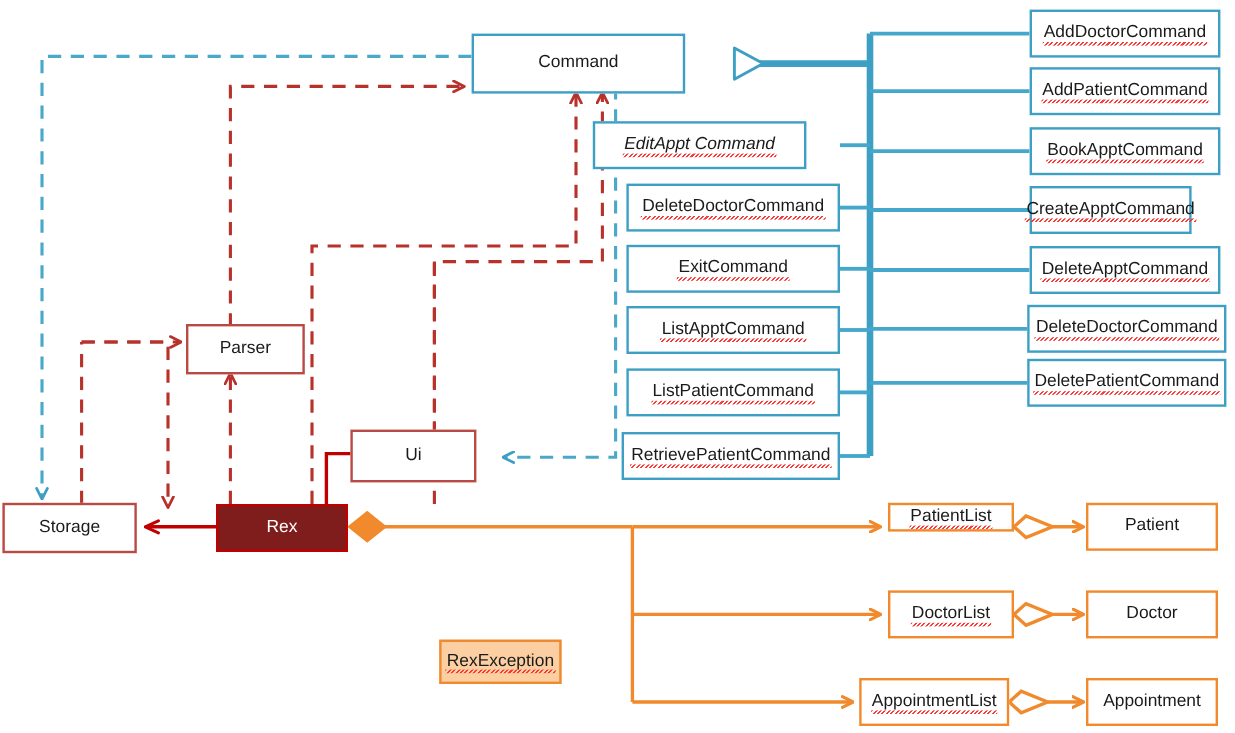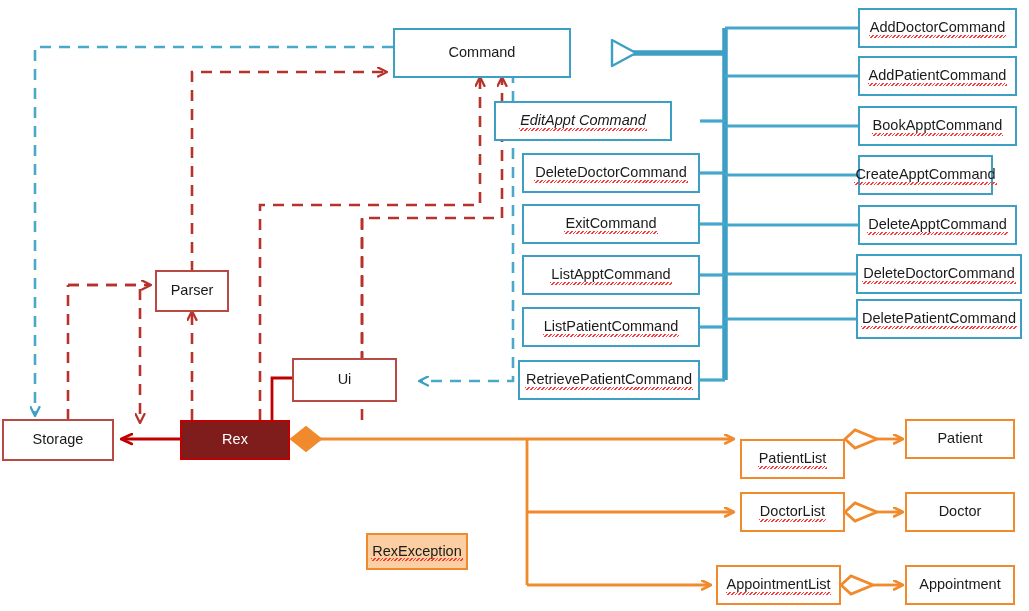--- a/index.html
+++ b/index.html
@@ -151,38 +151,38 @@
   <div class="node blue sp" style="left:858px;top:205px;width:159px;height:40px;">
     <span>DeleteApptCommand</span>
   </div>
   <div class="node blue sp" style="left:856px;top:254px;width:166px;height:40px;">
     <span>DeleteDoctorCommand</span>
   </div>
   <div class="node blue sp" style="left:856px;top:299px;width:166px;height:40px;">
     <span>DeletePatientCommand</span>
   </div>
 
-  <div class="node red" style="left:155px;top:270px;width:74px;height:42px;">
+  <div class="node red" style="left:155px;top:270px;width:99px;height:42px;">
     <span>Parser</span>
   </div>
   <div class="node red" style="left:292px;top:358px;width:105px;height:44px;">
     <span>Ui</span>
   </div>
   <div class="node red" style="left:2px;top:419px;width:112px;height:42px;">
     <span>Storage</span>
   </div>
   <div class="node rex" style="left:180px;top:420px;width:110px;height:40px;">
     <span>Rex</span>
   </div>
 
   <div class="node orangefill sp" style="left:366px;top:533px;width:102px;height:37px;align-items:center;">
     <span>RexException</span>
   </div>
 
-  <div class="node orange sp" style="left:740px;top:439px;width:105px;height:40px;">
+  <div class="node orange sp" style="left:740px;top:419px;width:105px;height:24px;">
     <span>PatientList</span>
   </div>
   <div class="node orange sp" style="left:740px;top:492px;width:105px;height:40px;">
     <span>DoctorList</span>
   </div>
   <div class="node orange sp" style="left:716px;top:565px;width:125px;height:40px;">
     <span>AppointmentList</span>
   </div>
 
   <div class="node orange" style="left:905px;top:419px;width:110px;height:40px;">

